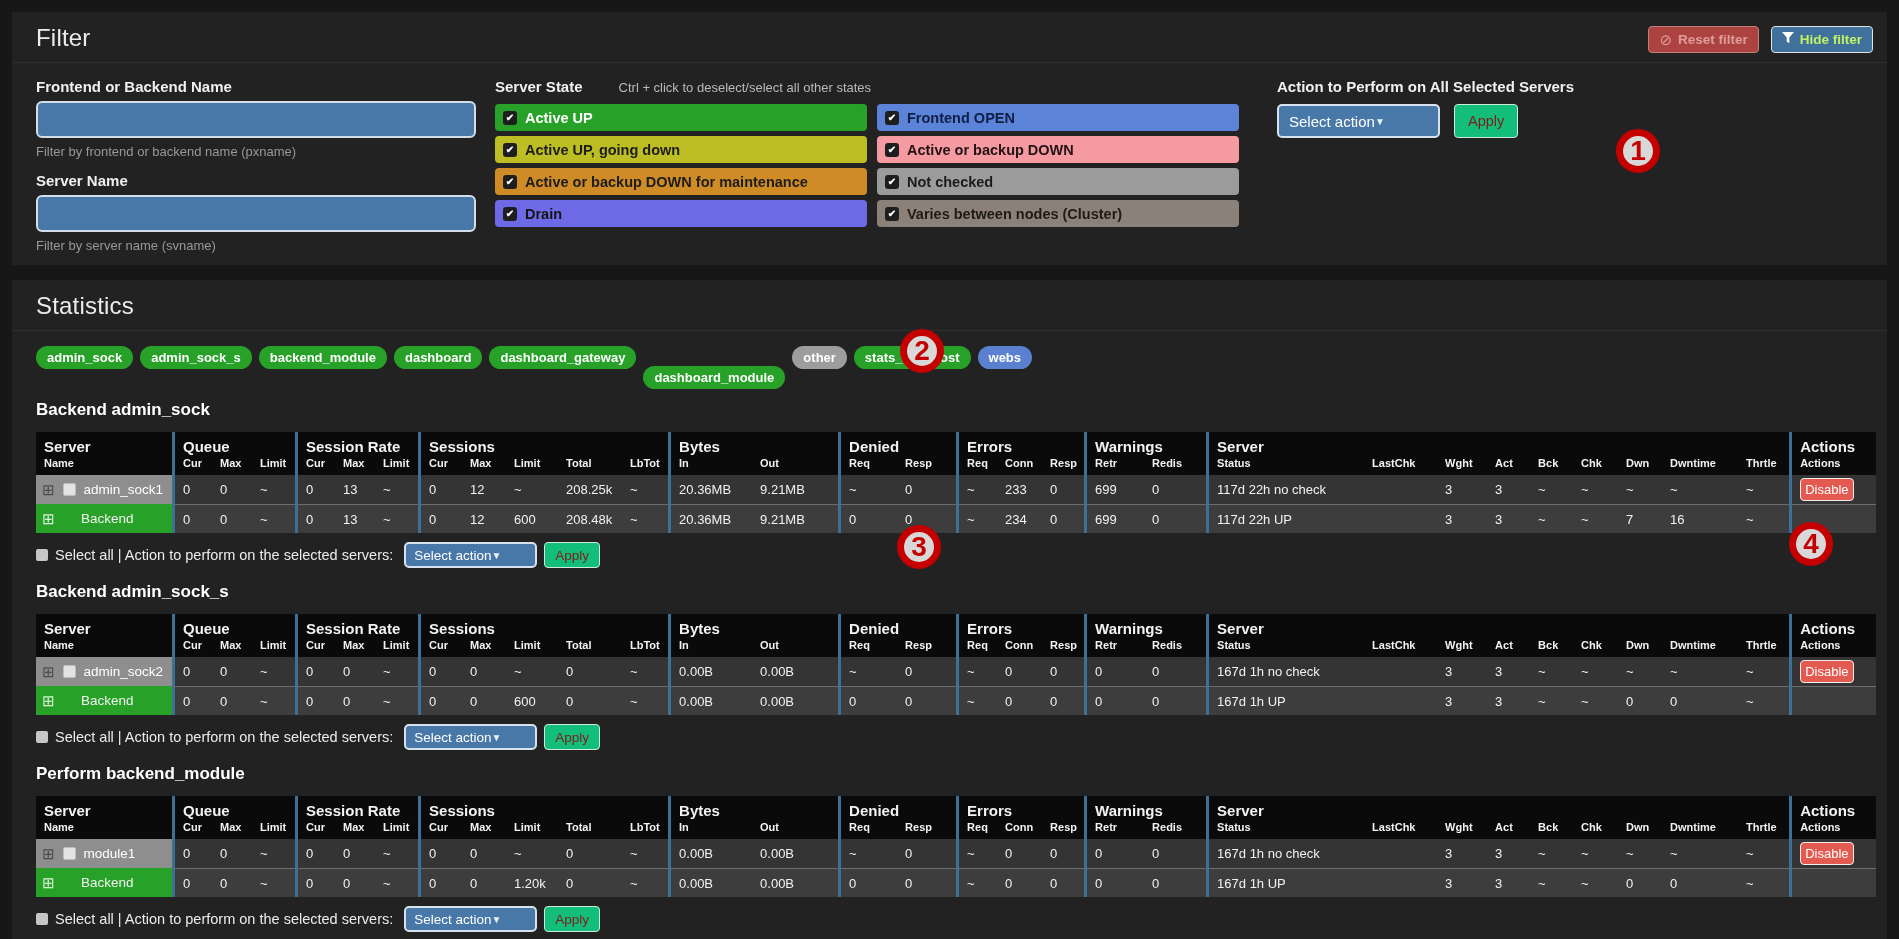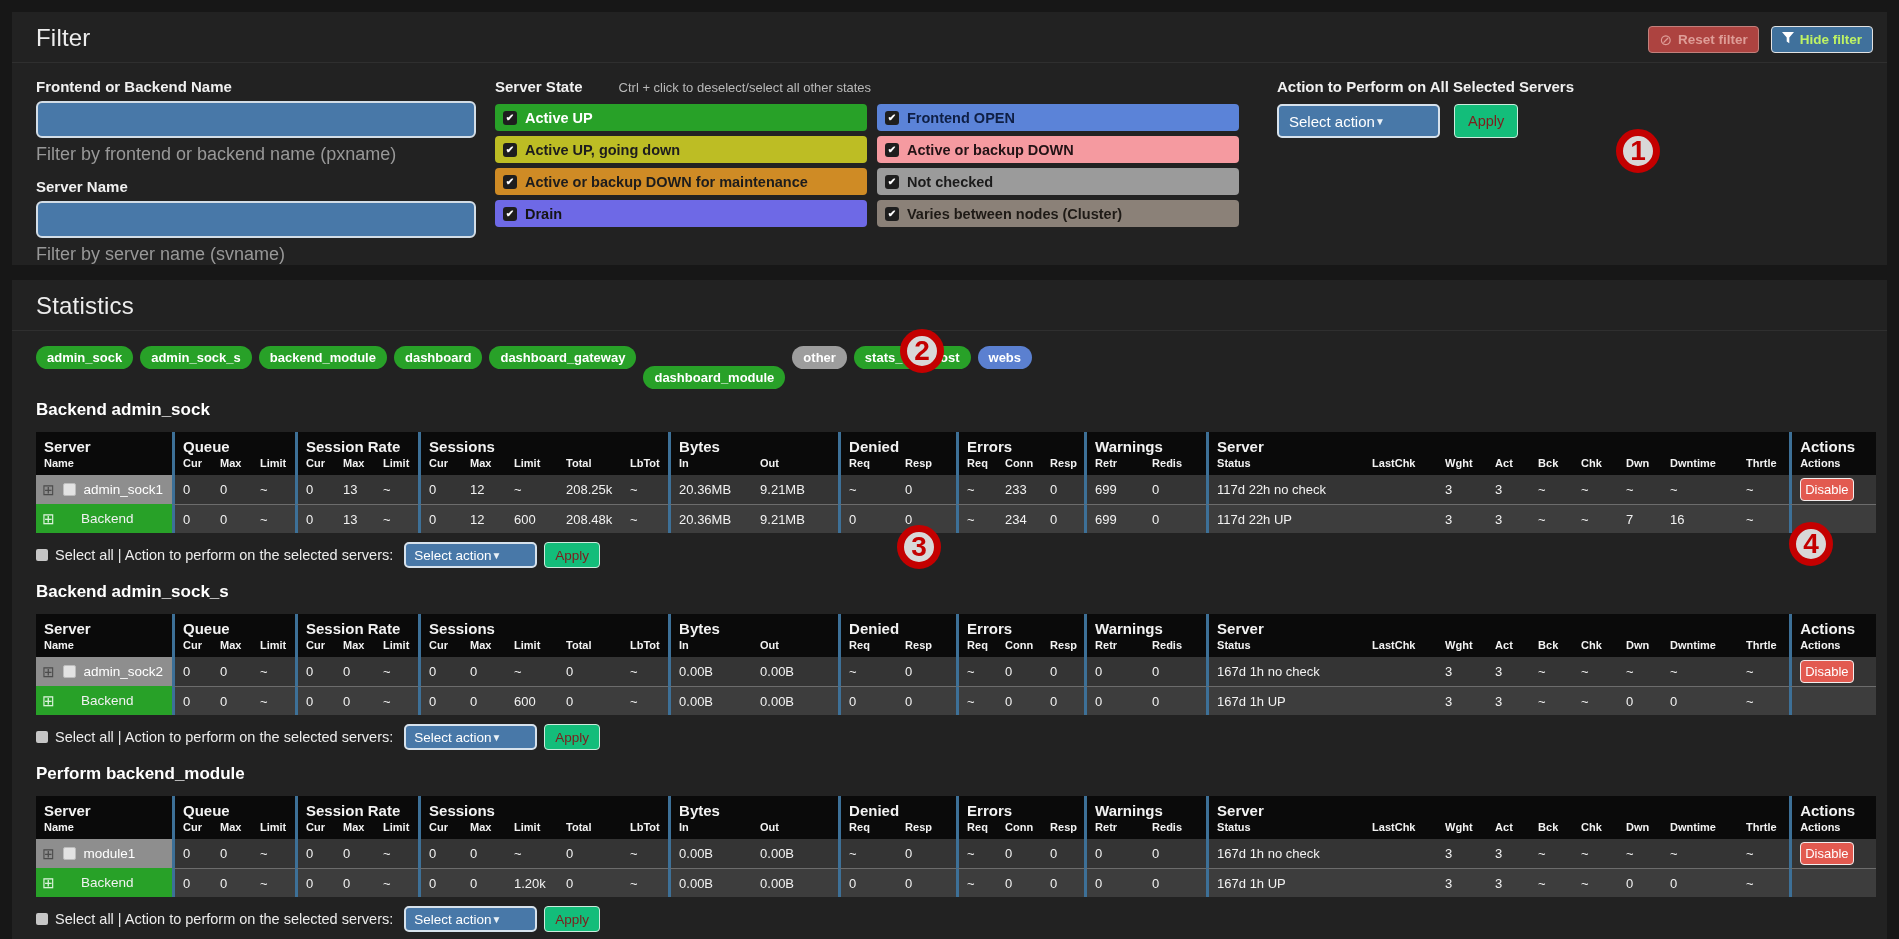--- a/index.html
+++ b/index.html
@@ -15,21 +15,21 @@
   #filter-panel { top:12px; height:253px; }
   .top-buttons { position:absolute; right:14px; top:14px; display:flex; gap:12px; }
   .btn { display:inline-flex; align-items:center; gap:6px; border-radius:4px; font-size:13.5px; font-weight:700; padding:0 10px; height:27px; cursor:pointer; }
   .btn-reset { background:#ad4340; color:#de9d97; border:1px solid #c2807c; }
   .btn-hide { background:#40719c; color:#bef264; border:1px solid #e3e3e3; }
   .ban-glyph { font-size:15px; font-weight:400; line-height:1; }
 
   .fcol1 { position:absolute; left:24px; top:66px; width:440px; }
   .field-label { font-size:15px; font-weight:700; color:#f0f0f0; }
   .text-input { display:block; width:440px; height:37px; margin-top:6px; background:#4878a8; border:2px solid #d3dde6; border-radius:6px; outline:none; color:#fff; font-size:15px; padding:0 10px; }
-  .help-text { margin-top:6px; font-size:18px; color:#989898; }
+  .help-text { margin-top:6px; font-size:13px; color:#989898; }
   .field-gap { margin-top:13px; }
 
   .fcol2 { position:absolute; left:483px; top:66px; width:755px; }
   .state-head { display:flex; align-items:baseline; gap:36px; margin-bottom:9px; }
   .state-hint { font-size:13px; color:#b9b9b9; font-weight:400; }
   .state-grid { display:grid; grid-template-columns:372px 362px; column-gap:10px; row-gap:5px; }
   .state-btn { display:flex; align-items:center; gap:8px; height:27px; padding:0 8px; border-radius:4px; font-size:14.5px; font-weight:700; cursor:pointer; }
   .check-glyph { width:14px; height:14px; background:#1e1e1e; border-radius:3px; color:#fff; font-size:10px; line-height:14px; text-align:center; flex:0 0 14px; }
 
   .fcol3 { position:absolute; left:1265px; top:66px; }

